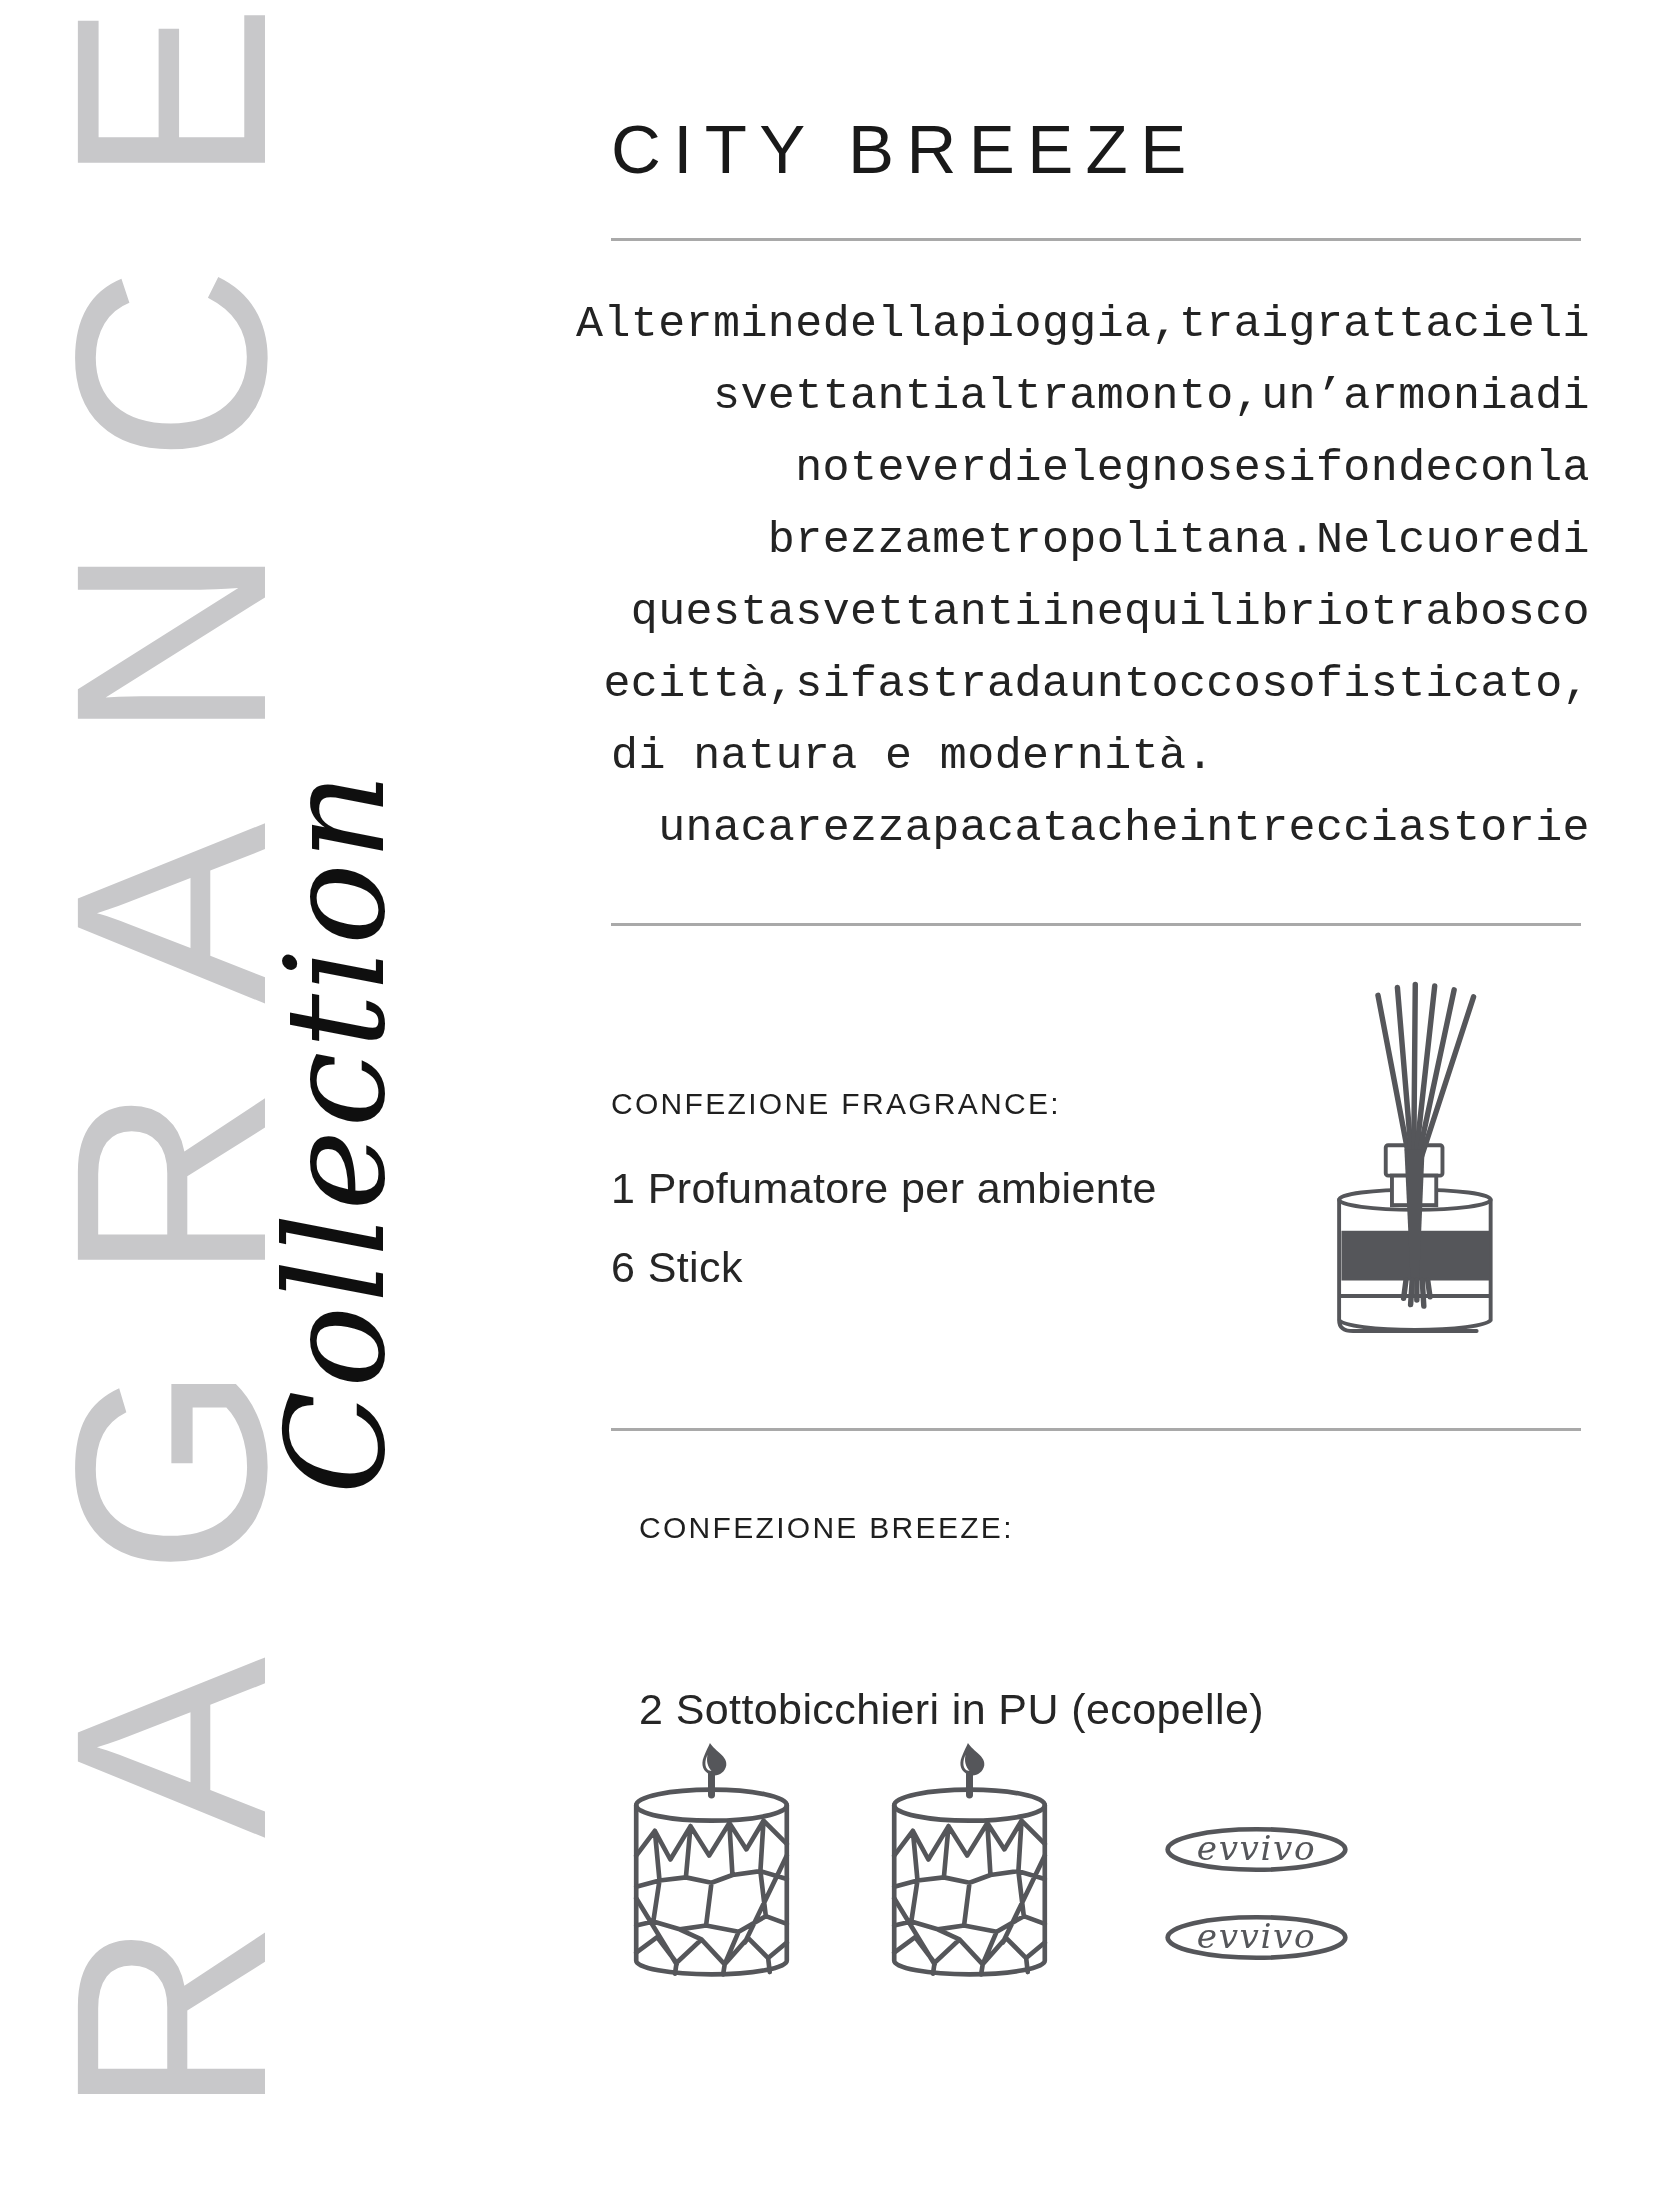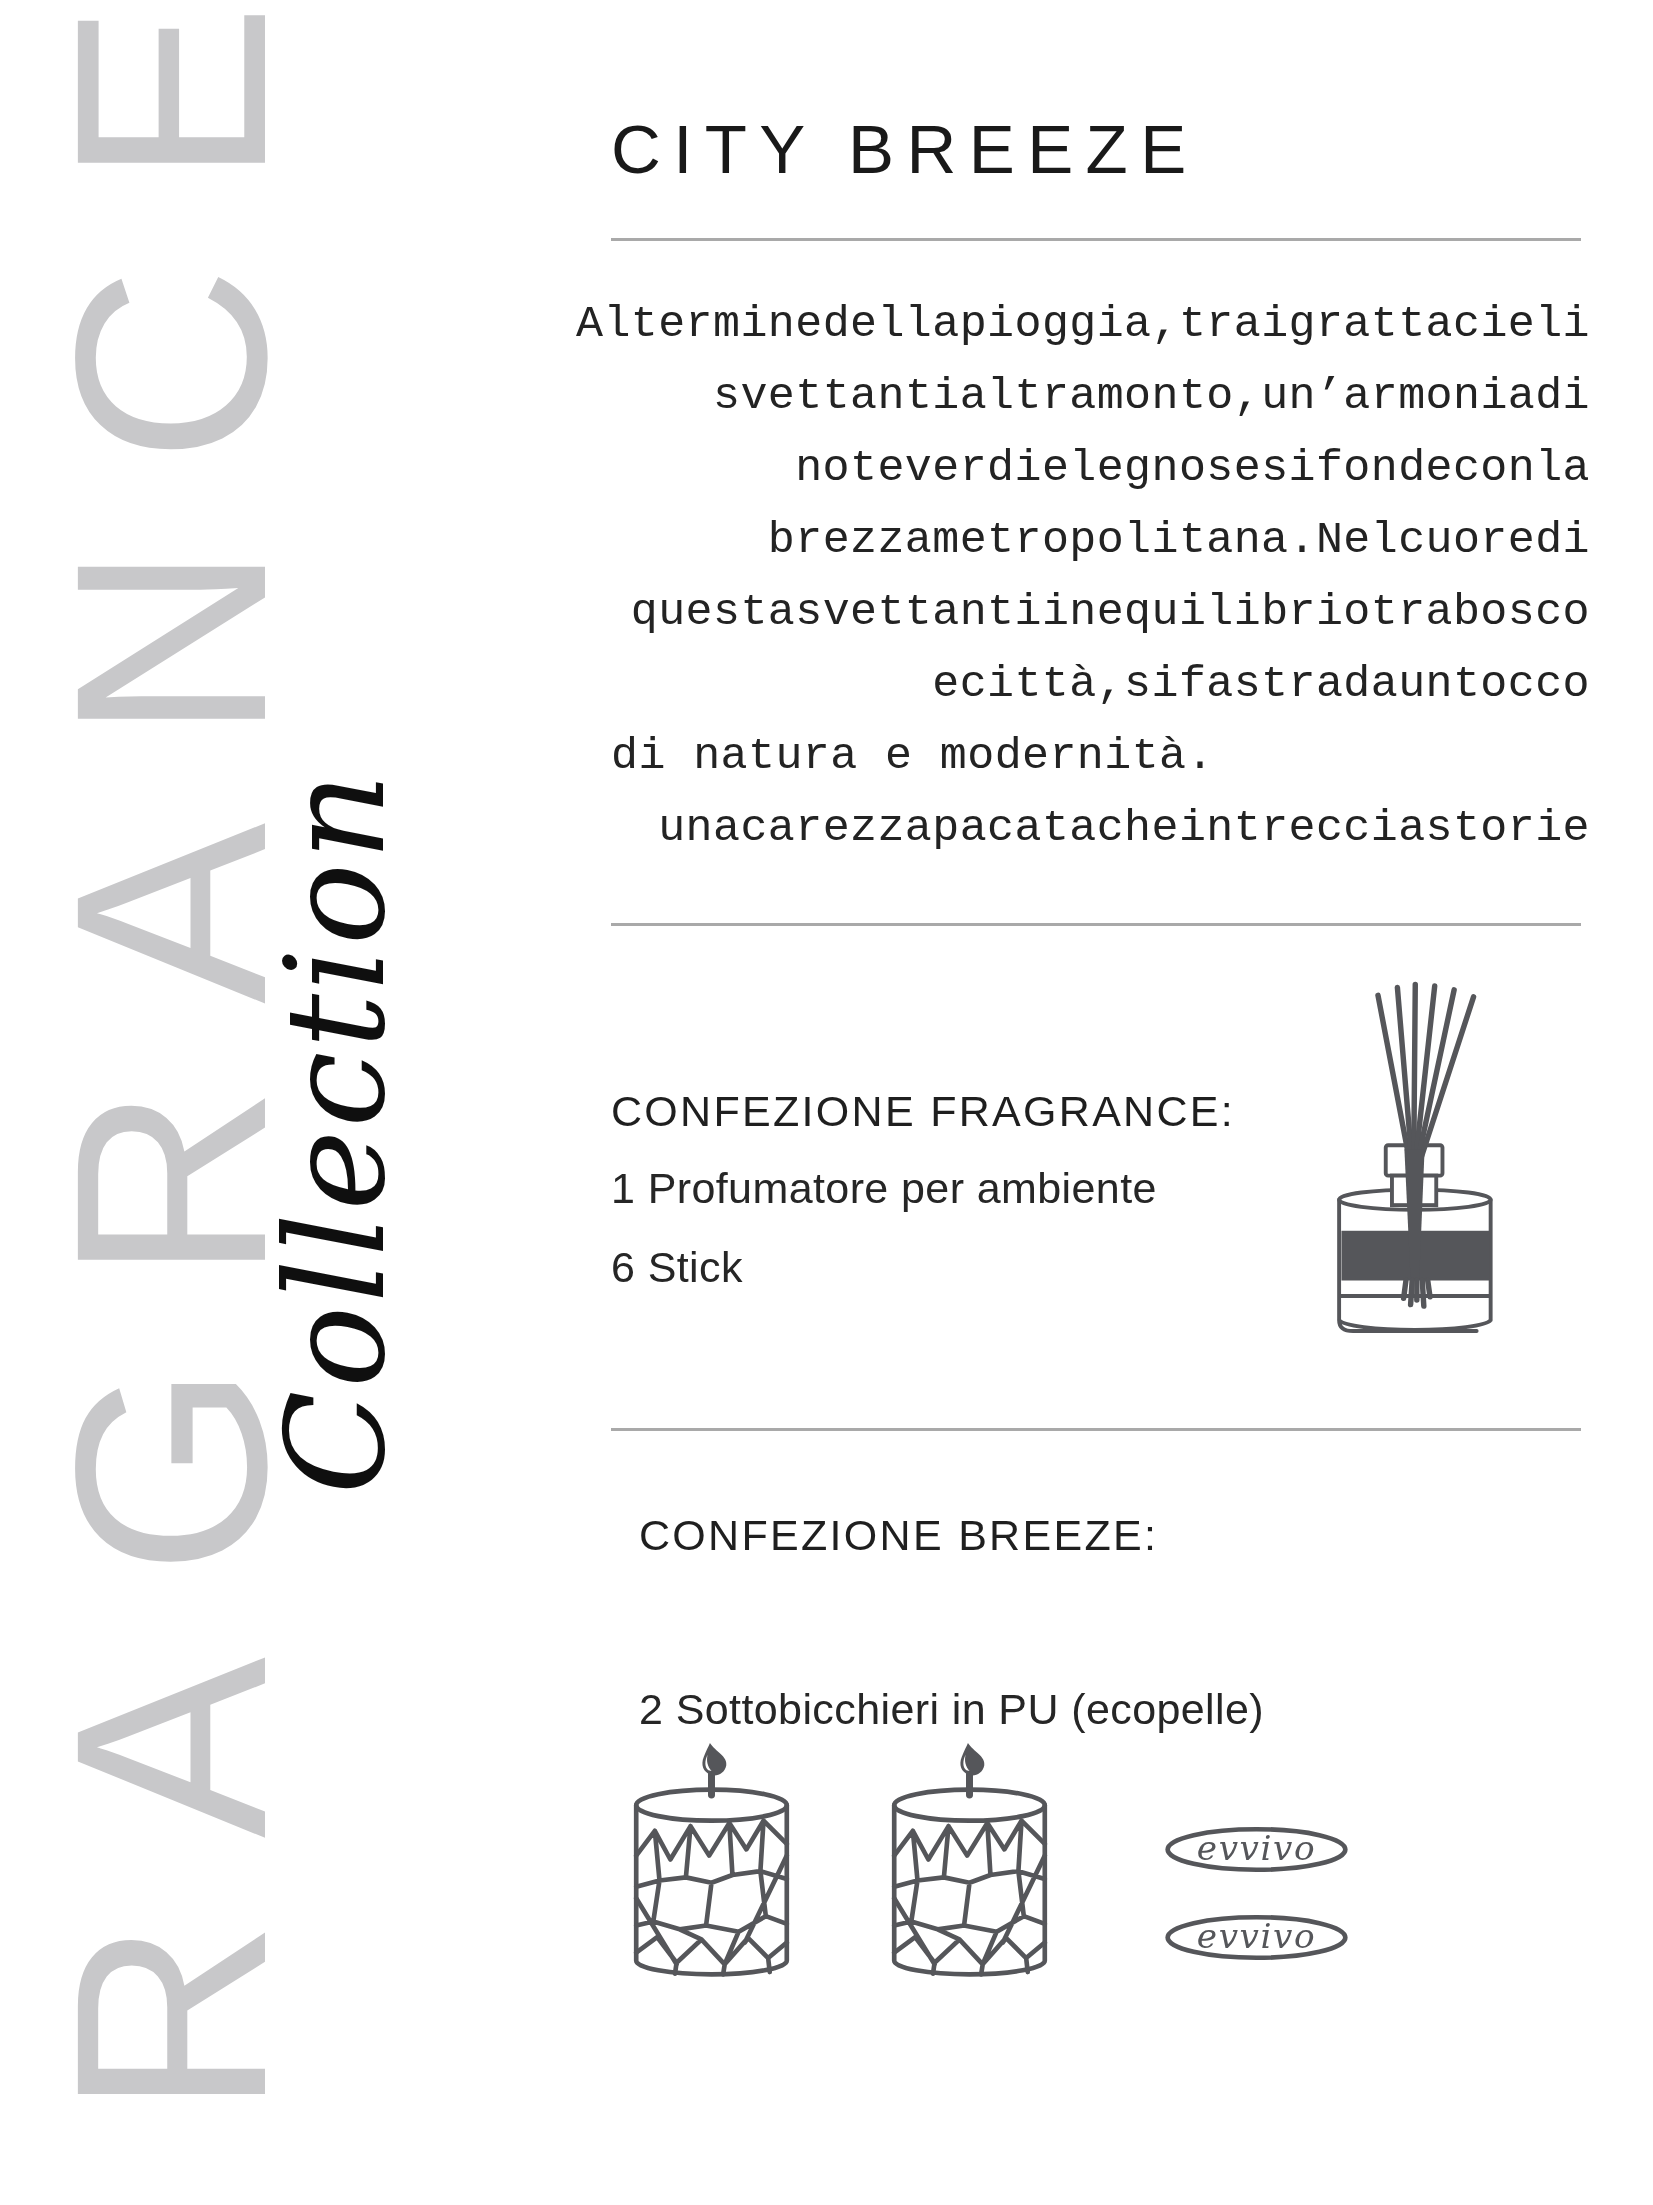--- a/index.html
+++ b/index.html
@@ -69,21 +69,21 @@
     width:979px;
     font-size:45px;
     font-weight:300;
     color:#232323;
     letter-spacing:0.4px;
   }
   .jline{display:flex;justify-content:flex-end;line-height:72px;white-space:nowrap;font-family:Liberation Mono, monospace;}
   .jline.last{display:block;}
   .sec-heading{
     position:absolute;
-    font-size:43px;
+    font-size:30px;
     font-weight:400;
     letter-spacing:2.3px;
     color:#1f1f1f;
     white-space:nowrap;
   }
   .sec-item{
     position:absolute;
     font-size:43px;
     font-weight:300;
     color:#262626;
@@ -164,20 +164,21 @@
         <span>bosco</span>
       </div>
       <div class="jline">
         <span>e</span>
         <span>città,</span>
         <span>si</span>
         <span>fa</span>
         <span>strada</span>
         <span>un</span>
         <span>tocco</span>
+        <span>sofisticato,</span>
       </div>
       <div class="jline last">di natura e modernità.</div>
       <div class="jline">
         <span>una</span>
         <span>carezza</span>
         <span>pacata</span>
         <span>che</span>
         <span>intreccia</span>
         <span>storie</span>
       </div>

